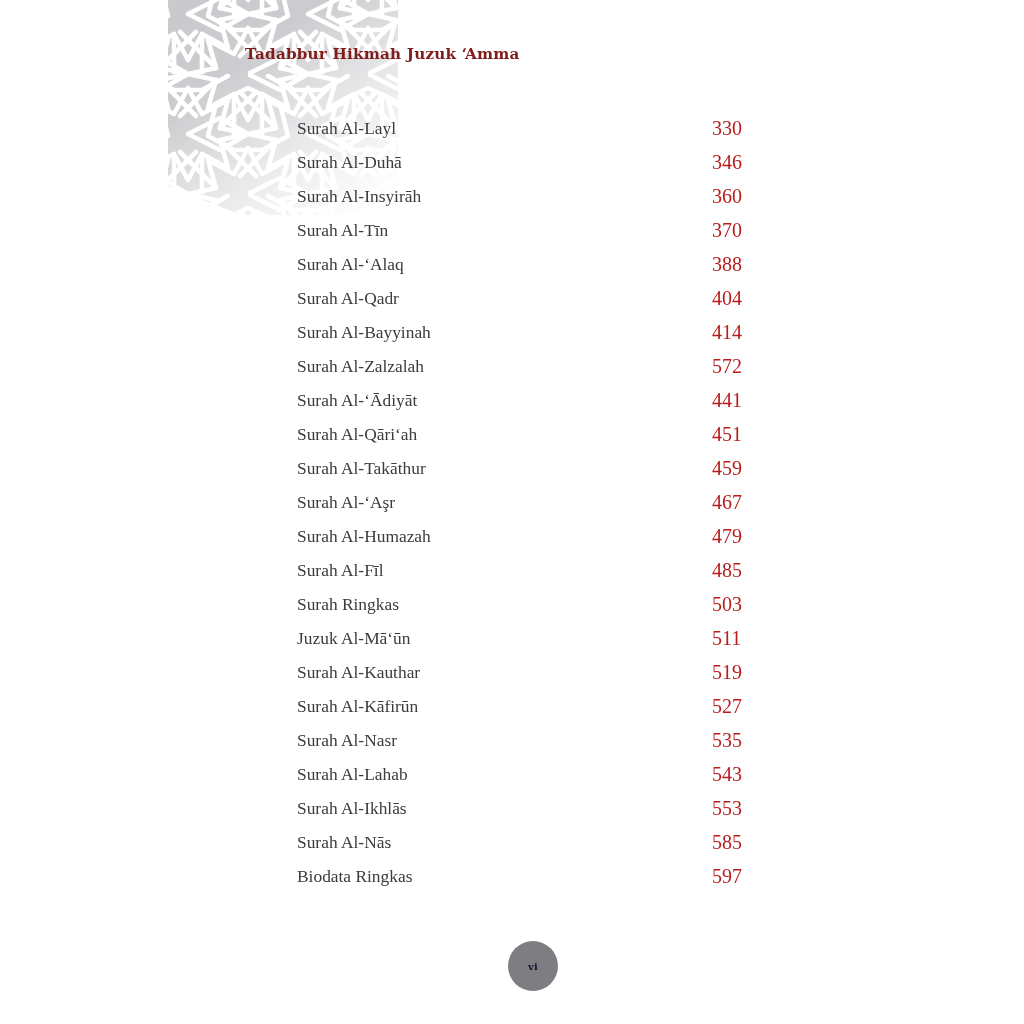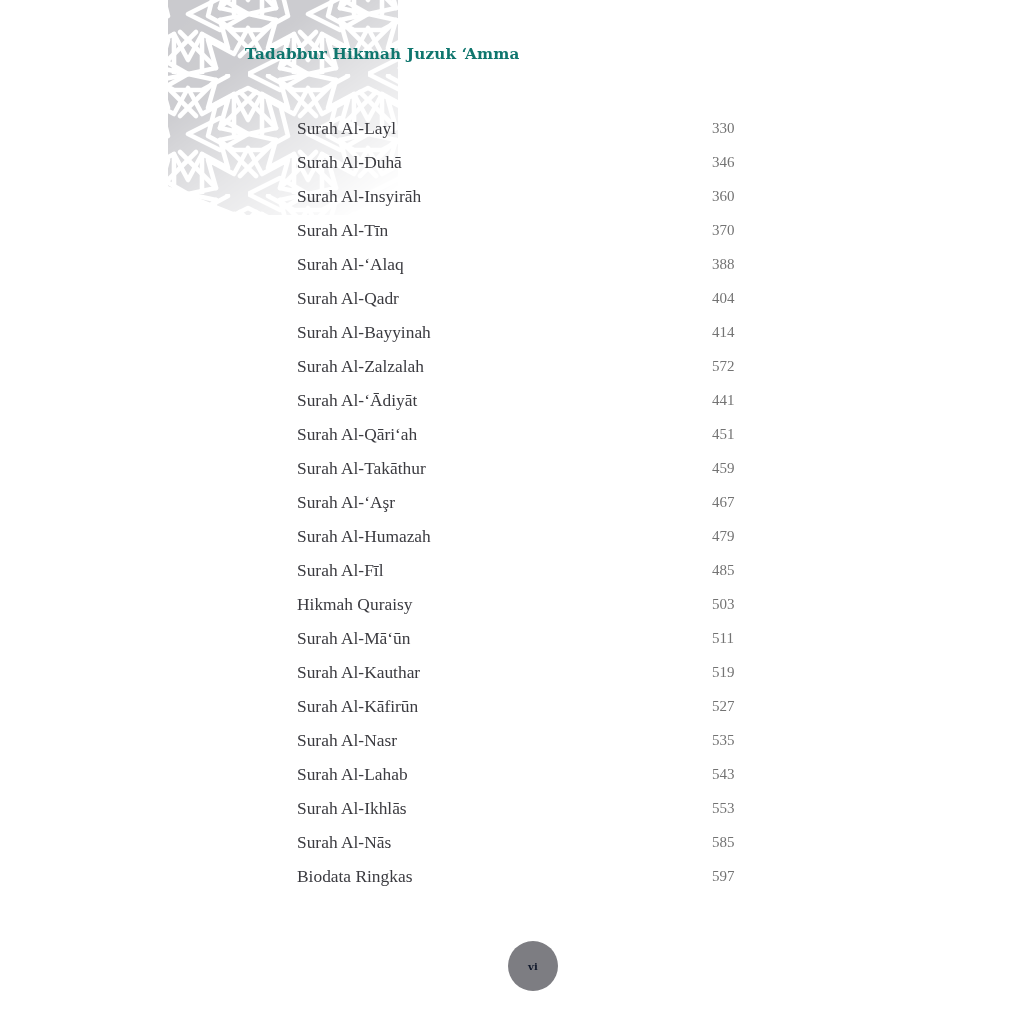--- a/index.html
+++ b/index.html
@@ -44,21 +44,21 @@
 
   
   #running-head {
     position: absolute;
     left: 245px;
     top: 45px;
     font-family: "DejaVu Serif", "Liberation Serif", serif;
     font-weight: bold;
     font-size: 15.2px;
     letter-spacing: 0.2px;
-    color: #0f766e;
+    color: #7f1d1d;
     white-space: nowrap;
   }
 
   
   #toc {
     position: absolute;
     left: 297px;
     top: 111px;
     width: 470px;
   }
@@ -73,22 +73,22 @@
     left: 0;
     top: 0;
     font-size: 17.4px;
     color: #3b3b40;
     text-align: center;
   }
   .toc-page {
     position: absolute;
     left: 415px;
     top: 0;
-    font-size: 15px;
-    color: #737373;
+    font-size: 20px;
+    color: #b91c1c;
   }
 
   
   #folio {
     position: absolute;
     left: 508px;
     top: 941px;
     width: 50px;
     height: 50px;
     border-radius: 50%;
@@ -213,25 +213,25 @@
     </div>
     <div class="toc-row">
       <span class="toc-title">Surah Al-Humazah</span>
       <span class="toc-page">479</span>
     </div>
     <div class="toc-row">
       <span class="toc-title">Surah Al-Fīl</span>
       <span class="toc-page">485</span>
     </div>
     <div class="toc-row">
-      <span class="toc-title">Hikmah Quraisy</span>
+      <span class="toc-title">Surah Ringkas</span>
       <span class="toc-page">503</span>
     </div>
     <div class="toc-row">
-      <span class="toc-title">Surah Al-Māʻūn</span>
+      <span class="toc-title">Juzuk Al-Māʻūn</span>
       <span class="toc-page">511</span>
     </div>
     <div class="toc-row">
       <span class="toc-title">Surah Al-Kauthar</span>
       <span class="toc-page">519</span>
     </div>
     <div class="toc-row">
       <span class="toc-title">Surah Al-Kāfirūn</span>
       <span class="toc-page">527</span>
     </div>

